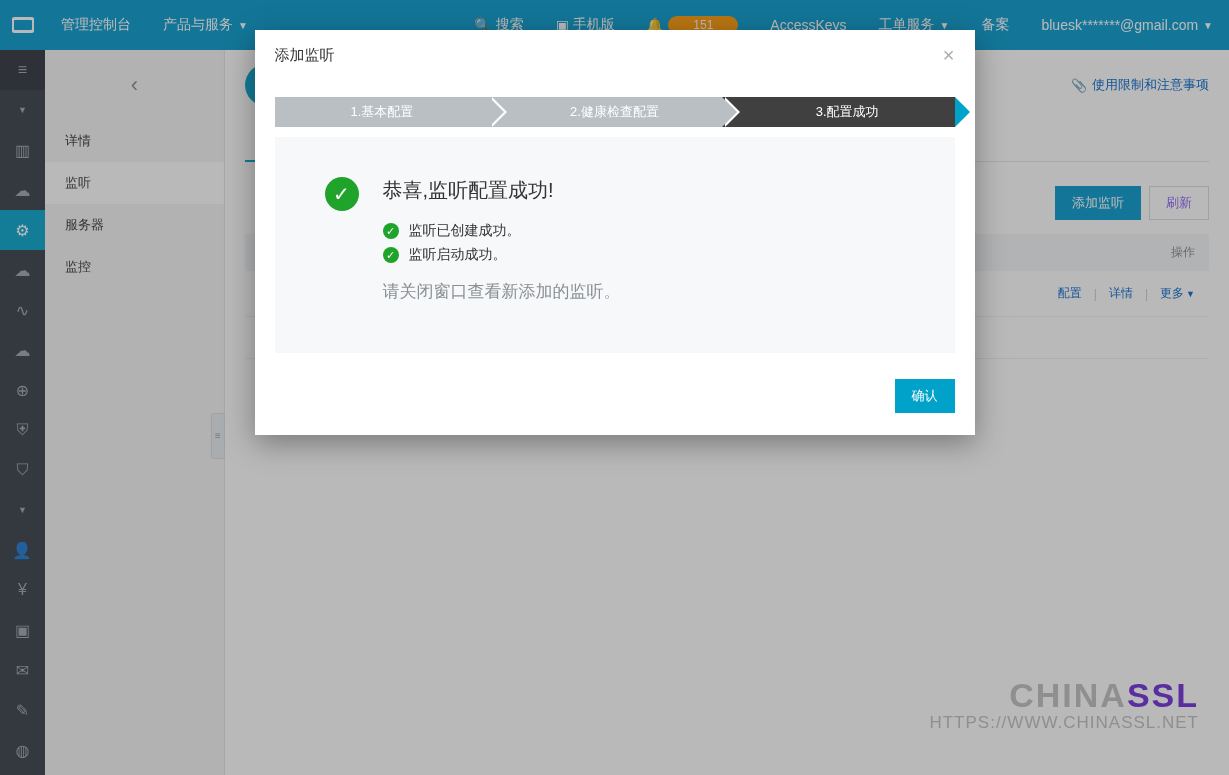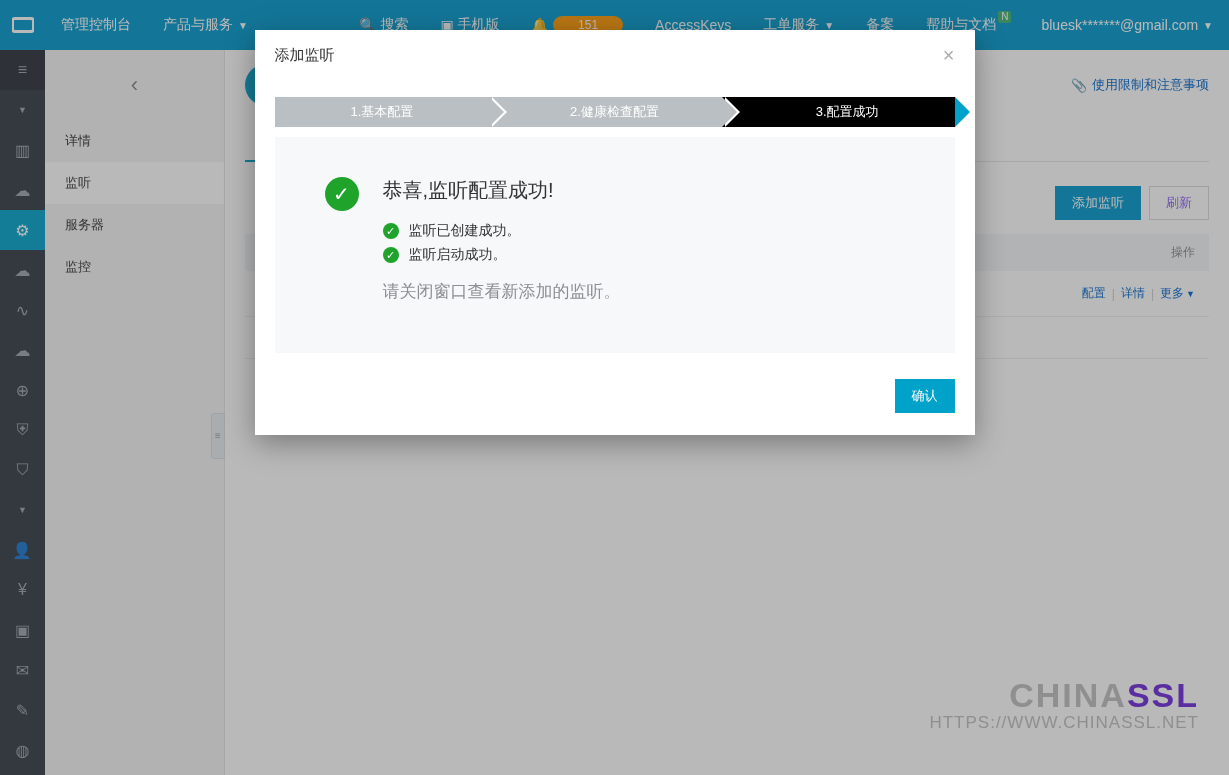--- a/index.html
+++ b/index.html
@@ -96,21 +96,21 @@
 
   .thead {
     margin-top: 14px; background: #f5f6f7; padding: 10px 14px;
     display: flex; color: #888; font-size: 12px;
   }
   .thead .c1 { width: 18px; }
   .thead .csg { margin-left: auto; margin-right: 120px; }
   .thead .cop { margin-left: auto; }
 
   .rowline { padding: 14px; display: flex; align-items: center; border-bottom: 1px solid #eee; }
-  .row-actions { margin-left: auto; display: flex; align-items: center; color: #06c; font-size: 12px; gap: 6px; }
+  .row-actions { margin-left: auto; display: flex; align-items: center; color: #06c; font-size: 12px; gap: 12px; }
   .row-actions .sep { color: #ccc; }
   .row-actions .more .c { font-size: 9px; margin-left: 2px; }
 
   .cb { width: 13px; height: 13px; border: 1px solid #aaa; background: #fff; display: inline-block; }
 
   
   .mask {
     position: absolute; inset: 0; background: rgba(55,55,55,.35);
     display: flex; align-items: flex-start; justify-content: center;
     padding-top: 30px;
@@ -121,21 +121,21 @@
   .mhead {
     padding: 14px 20px; font-size: 15px; color: #333; display: flex; align-items: center;
   }
   .mclose { margin-left: auto; color: #aaa; font-size: 20px; cursor: pointer; }
 
   .steps { display: flex; padding: 16px 20px 10px; }
   .step {
     flex: 1; height: 30px; line-height: 30px; text-align: center;
     background: #babfc3; color: #fff; font-size: 13px; position: relative;
   }
-  .step.active { background: #000000; }
+  .step.active { background: #404040; }
   .step::after {
     content: ""; position: absolute; right: -15px; top: 0;
     border-top: 15px solid transparent; border-bottom: 15px solid transparent;
     border-left: 15px solid #babfc3; z-index: 2;
   }
   .step::before {
     content: ""; position: absolute; right: -18px; top: 0;
     border-top: 15px solid transparent; border-bottom: 15px solid transparent;
     border-left: 15px solid #fff; z-index: 1;
   }
@@ -199,24 +199,20 @@
   <div class="tnav">
       <span>AccessKeys</span>
     </div>
   <div class="tnav">
     <span>工单服务</span>
     <span class="caret">▼</span>
   </div>
   <div class="tnav">
       <span>备案</span>
     </div>
-  <div class="tnav">
-    <span>帮助与文档</span>
-    <span class="nbadge">N</span>
-  </div>
   <div class="tnav">
     <span>bluesk*******@gmail.com</span>
     <span class="caret">▼</span>
   </div>
 </div>
 
 <div class="rail">
   <div class="ritem menu">≡</div>
   <div class="ritem">
       <span class="caret-sm">▼</span>

